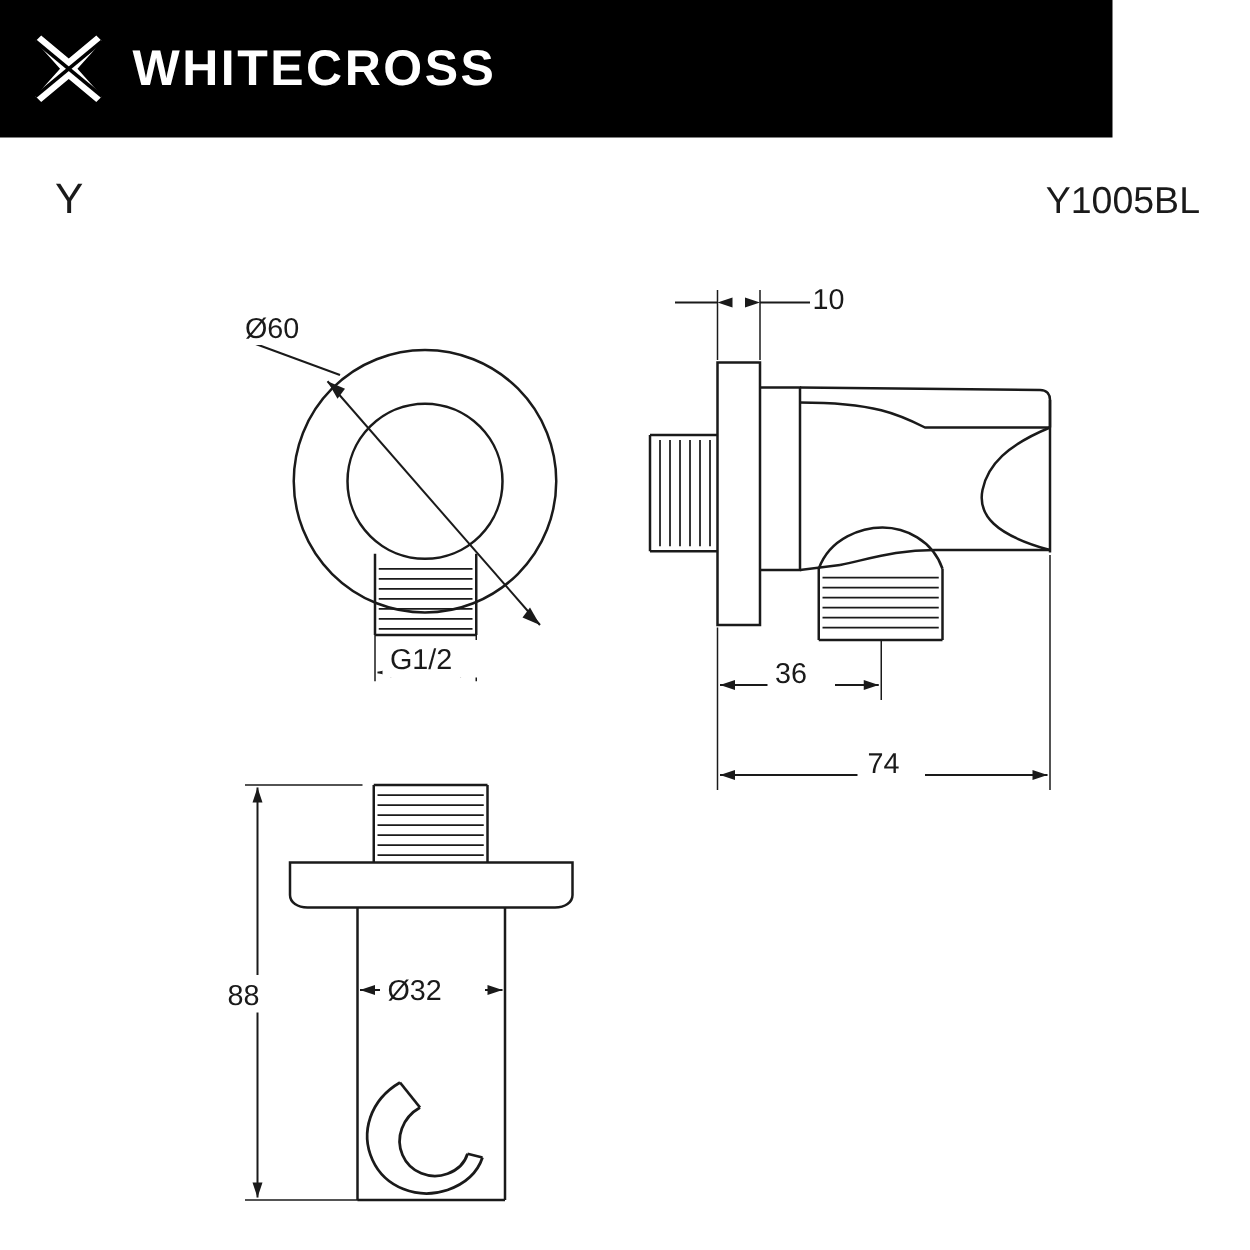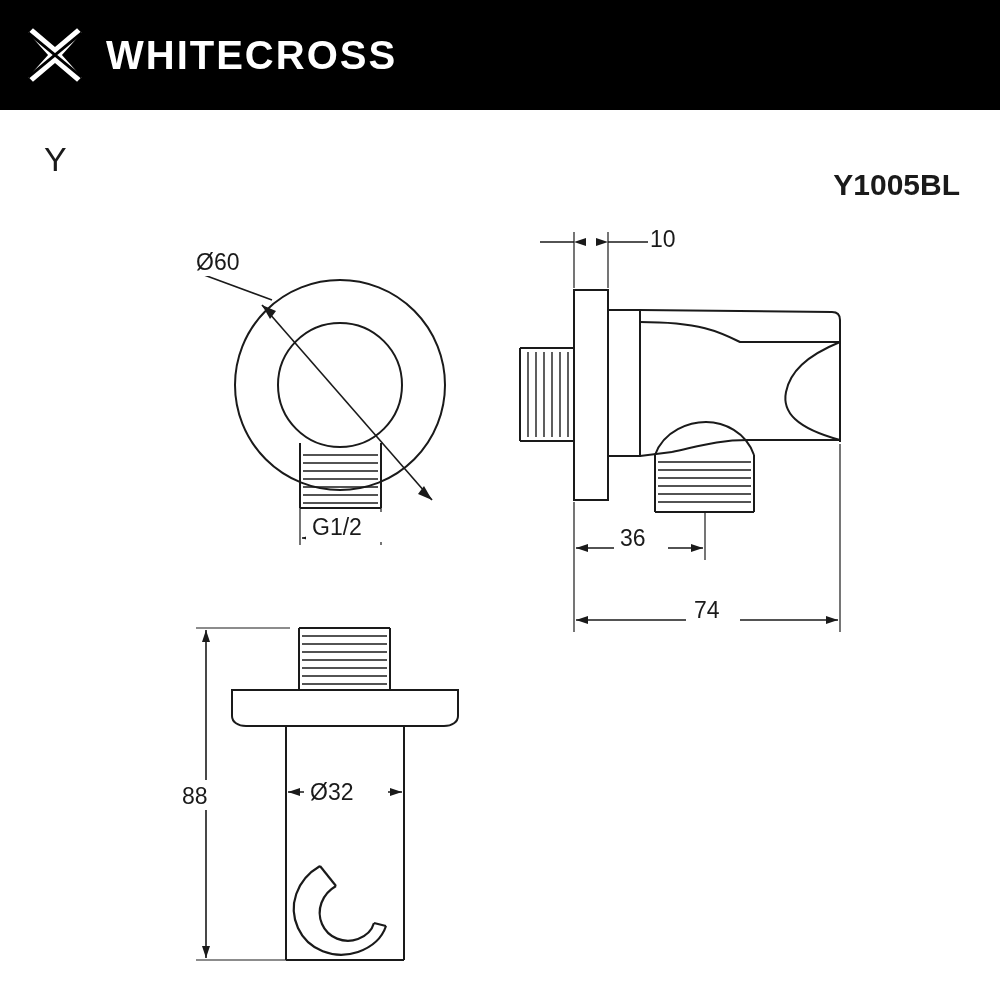--- a/index.html
+++ b/index.html
@@ -20,21 +20,21 @@
     width: 1000px;
     height: 1000px;
     background: #fff;
   }
 
   
   .header {
     position: absolute;
     left: 0;
     top: 0;
-    width: 1000px;
+    width: 890px;
     height: 110px;
     background: #000000;
     display: flex;
     align-items: center;
     padding-left: 26px;
     box-sizing: border-box;
   }
   .logo-mark {
     width: 58px;
     height: 58px;
@@ -56,23 +56,22 @@
     top: 140px;
     font-size: 34px;
     font-weight: 400;
     color: #1a1a1a;
   }
   .model-code {
     position: absolute;
     right: 40px;
     top: 144px;
     font-size: 30px;
-    font-weight: 700;
+    font-weight: 400;
     color: #1a1a1a;
-    margin-top: 24px;
   }
 
   
   .drawing {
     position: absolute;
     left: 0;
     top: 0;
     width: 1000px;
     height: 1000px;
   }

